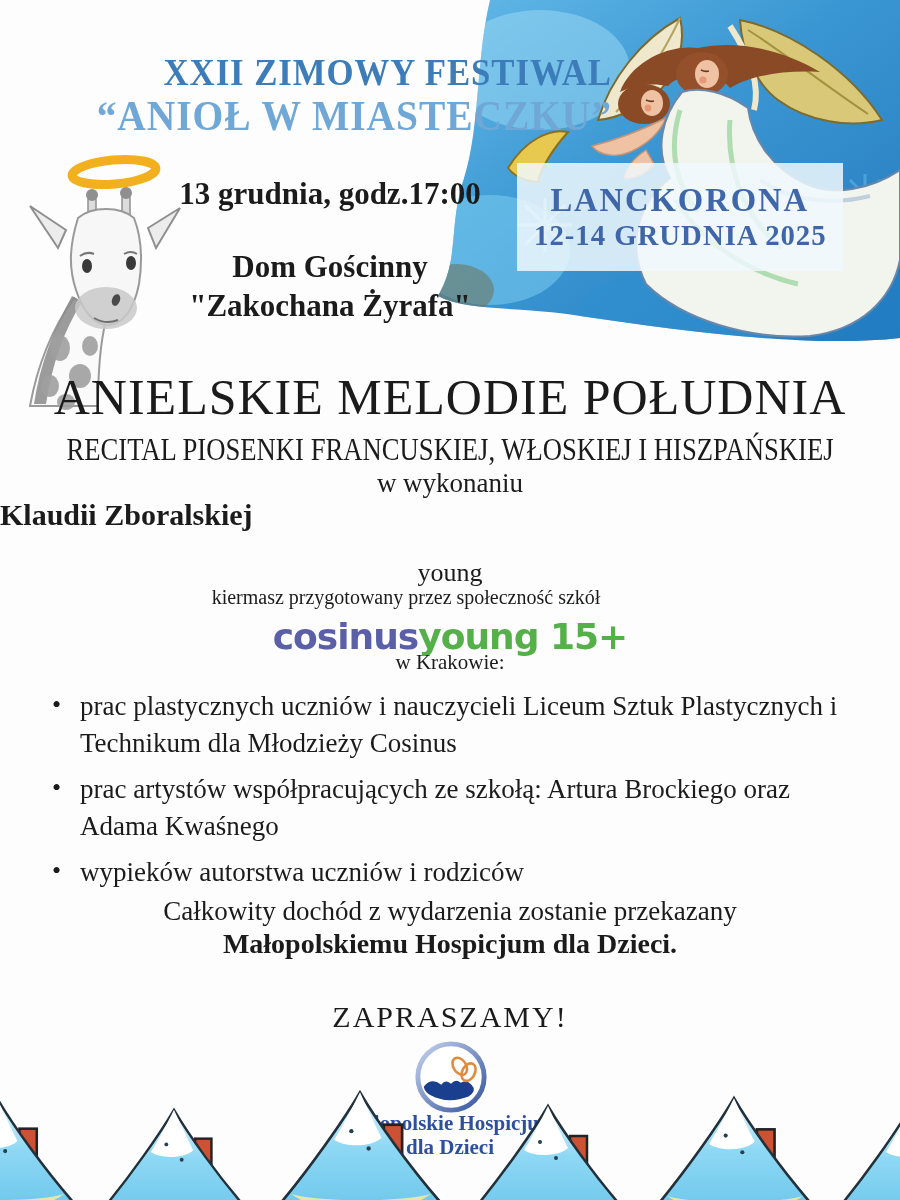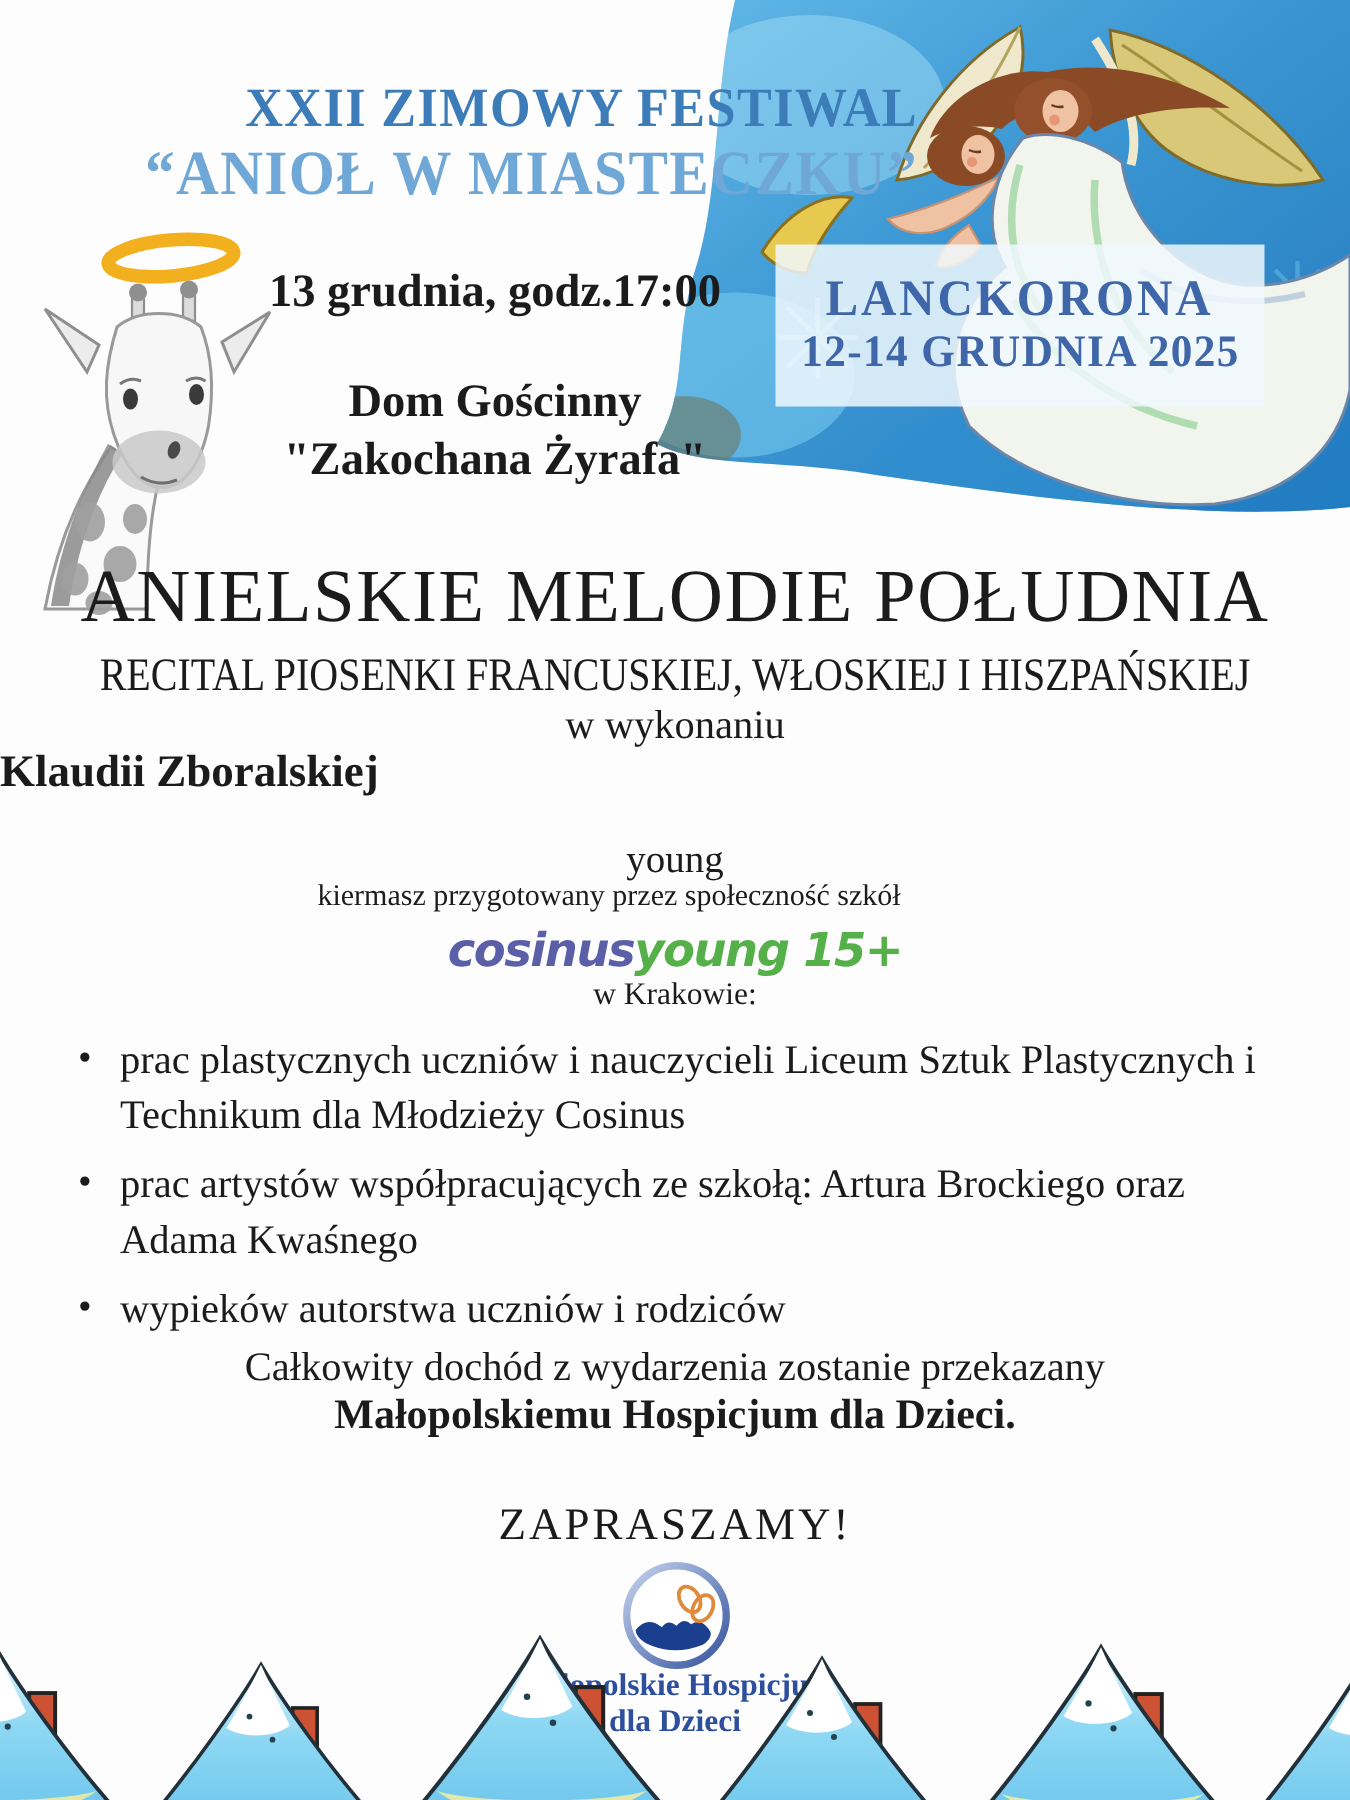--- a/index.html
+++ b/index.html
@@ -44,21 +44,21 @@
     font-size:50px;letter-spacing:1px;white-space:nowrap;}
   .subtitle{position:absolute;top:432px;left:0;width:900px;text-align:center;
     font-size:31px;white-space:nowrap;transform:scaleX(.86);}
   .byline{position:absolute;top:468px;left:0;width:900px;text-align:center;font-size:27px;}
   .performer{position:absolute;top:498px;left:0;width:816px;text-align:left;
     font-size:30px;font-weight:700;}
   .oraz{position:absolute;top:558px;left:0;width:900px;text-align:center;font-size:26px;}
   .fair{position:absolute;top:586px;left:0;width:812px;text-align:center;font-size:20px;font-family:Liberation Serif, serif;}
   .cosinus{position:absolute;top:616px;left:0;width:900px;text-align:center;
     font-family:"DejaVu Sans","Liberation Sans",sans-serif;font-weight:700;
-    font-size:31px;letter-spacing:-1px;font-style:italic;}
+    font-size:36px;letter-spacing:-1px;}
   .cosinus .p1{color:var(--cosinus-blue);}
   .cosinus .p2{color:var(--cosinus-green);}
   .city{position:absolute;top:650px;left:0;width:900px;text-align:center;font-size:21px;}
   .bullets{position:absolute;top:688px;left:38px;width:820px;margin:0;padding:0;
     list-style:none;font-size:27px;line-height:37px;}
   .bullets li{position:relative;padding-left:42px;margin-bottom:9px;}
   .bullets li .dot{position:absolute;left:14px;top:-2px;font-size:26px;}
   
   .donation1{position:absolute;top:896px;left:0;width:900px;text-align:center;font-size:27px;}
   .donation2{position:absolute;top:928px;left:0;width:900px;text-align:center;

